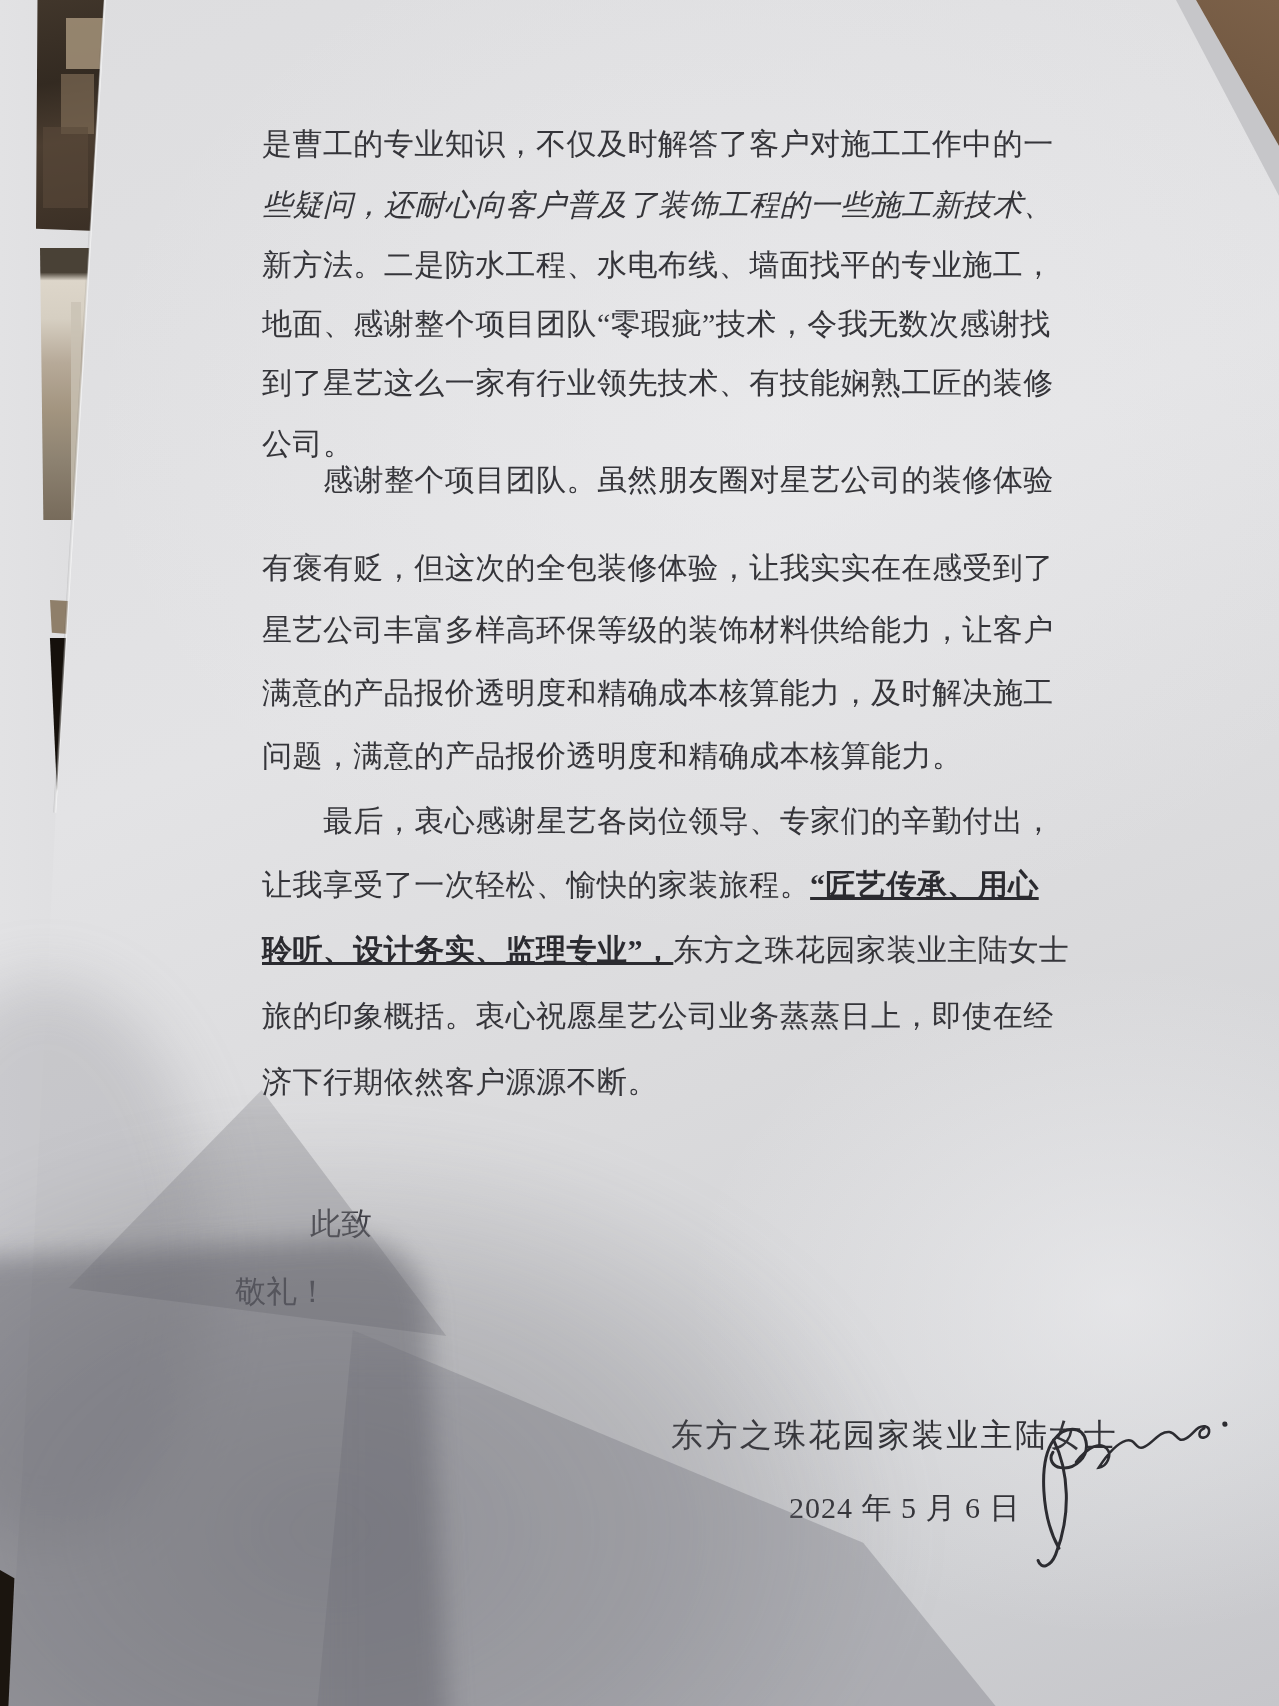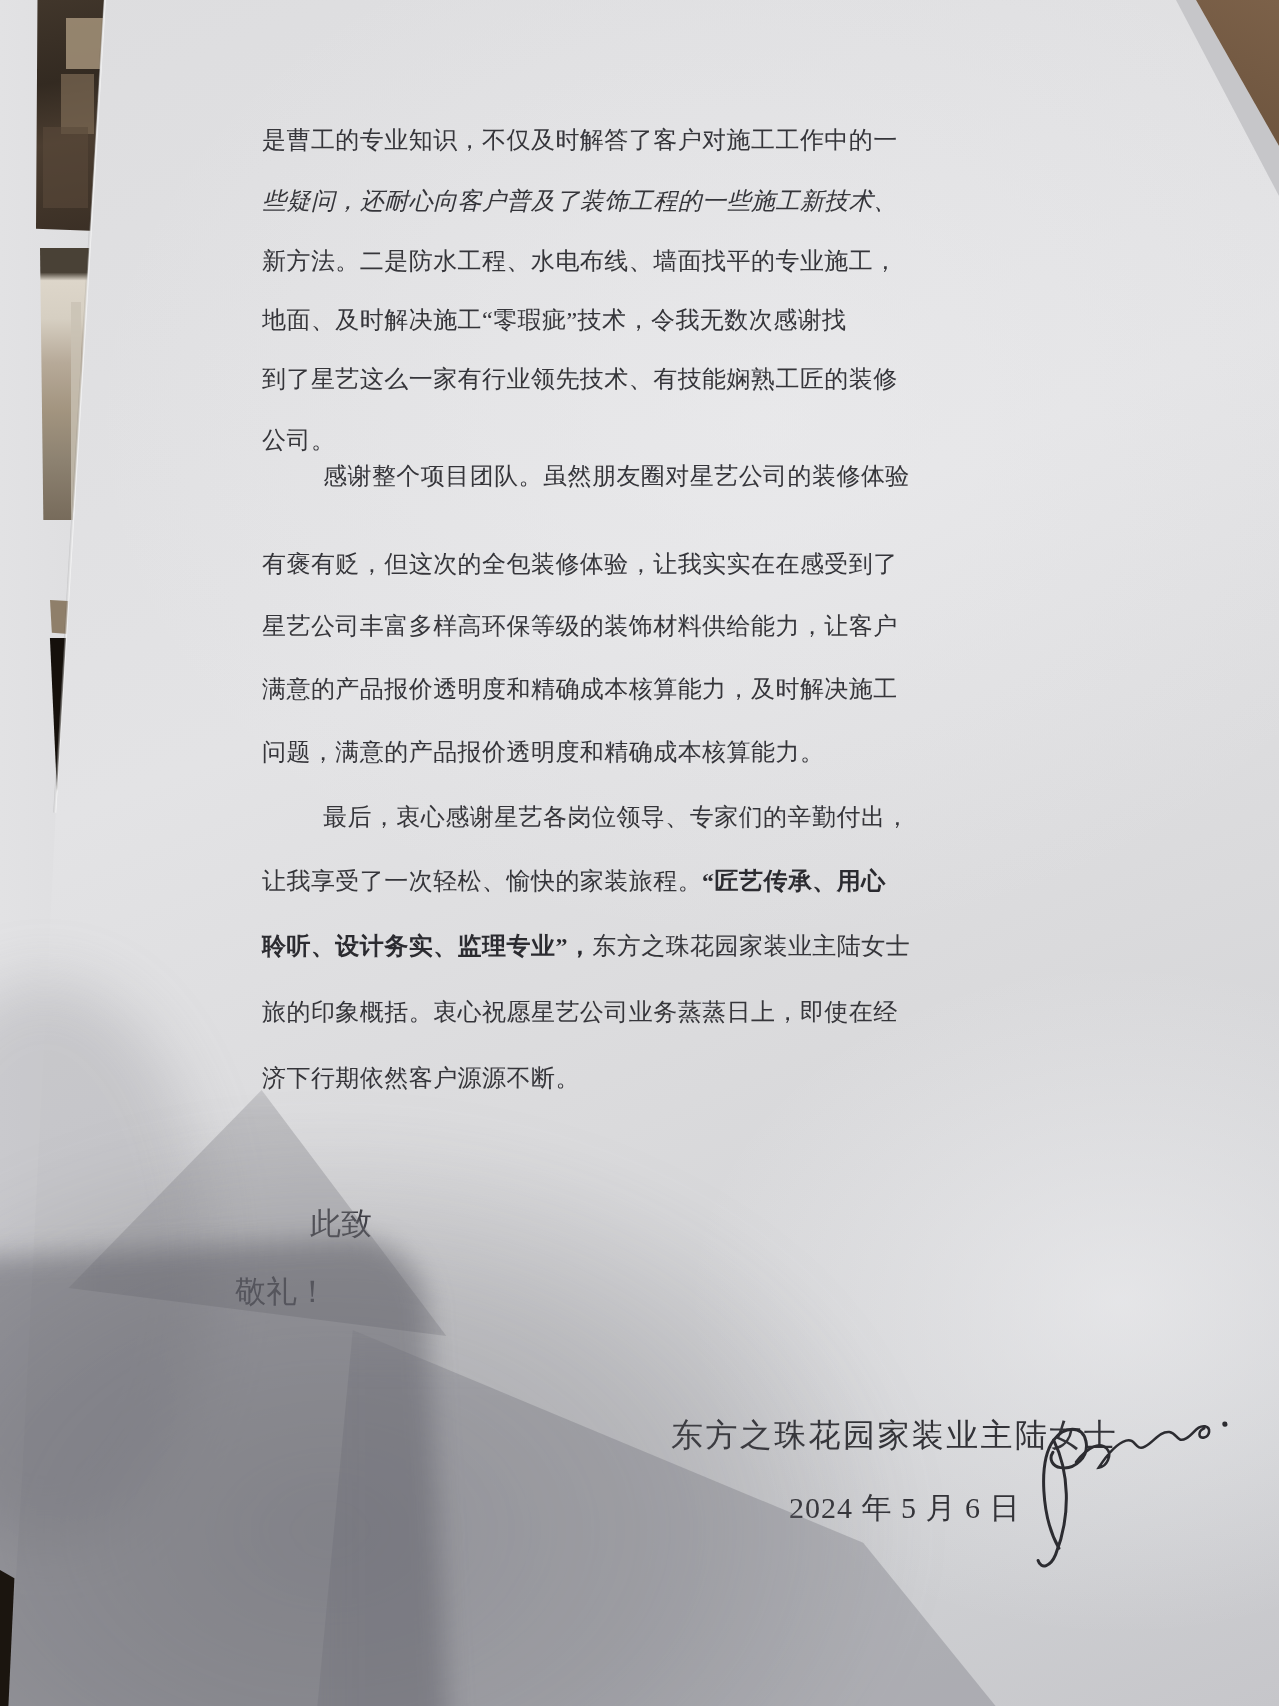--- a/index.html
+++ b/index.html
@@ -35,22 +35,22 @@
     clip-path:polygon(104px 0,1184px 0,1279px 167px,1279px 1706px,8px 1706px,22px 1478px,56px 808px);
     background:
       radial-gradient(620px 480px at 1120px 1300px, rgba(244,244,246,.55), rgba(244,244,246,0) 70%),
       radial-gradient(900px 700px at 760px 420px, rgba(238,238,240,.5), rgba(238,238,240,0) 75%),
       linear-gradient(158deg,#dddddf 0%,#e3e3e5 38%,#dadadc 62%,#cecfd2 88%,#c6c6ca 100%);
   }
   
   #edge-band{left:0;top:0;width:1279px;height:260px;clip-path:polygon(1176px 0,1196px 0,1279px 146px,1279px 196px);background:#c6c6c9;}
   #table-corner{left:0;top:0;width:1279px;height:240px;clip-path:polygon(1196px 0,1279px 0,1279px 146px);background:linear-gradient(205deg,#7c6149 0%,#59432f 45%,#2a1d12 100%);}
   
-  .line{position:absolute;white-space:nowrap;font-size:24px;letter-spacing:.45px;color:#35353a;}
-  .line b{font-weight:700;color:#2b2b30;}
+  .line{position:absolute;white-space:nowrap;font-size:30px;letter-spacing:.45px;color:#35353a;}
+  .line b{font-weight:700;color:#2b2b30;text-decoration:underline;}
   #salute-1{left:310px;top:1203px;font-size:31px;color:#3a3a40;}
   #salute-2{left:235px;top:1271px;font-size:31px;color:#3a3a40;}
   #signer-name{left:671px;top:1414px;font-size:32px;letter-spacing:2.4px;color:#333338;}
   #sign-date{left:789px;top:1488px;font-size:30px;letter-spacing:1px;color:#333338;}
   #signature{left:1020px;top:1412px;width:230px;height:170px;transform:rotate(-6deg);}
   #signature svg{width:100%;height:100%;}
   
   .shadow{pointer-events:none;}
   #shadow-hand{
     left:-260px;top:1120px;width:1180px;height:820px;border-radius:50%;
@@ -97,21 +97,21 @@
 
   <div class="abs" id="letter-paper"></div>
   <div class="abs" id="sheet-edge"></div>
   <div class="abs" id="edge-band"></div>
   <div class="abs" id="table-corner"></div>
 
   <div id="text-layer">
       <div class="line" style="top: 124px; left: 262px;"><span>是曹工的专业知识，不仅及时解答了客户对施工工作中的一</span></div>
       <div class="line" style="top: 185px; left: 262px; font-style: italic;"><span>些疑问，还耐心向客户普及了装饰工程的一些施工新技术、</span></div>
       <div class="line" style="top: 245px; left: 262px; text-align: center;"><span>新方法。二是防水工程、水电布线、墙面找平的专业施工，</span></div>
-      <div class="line" style="top: 304px; left: 262px;"><span>地面、及时解决施工“零瑕疵”技术，令我无数次感谢找</span></div>
+      <div class="line" style="top: 304px; left: 262px;"><span>地面、感谢整个项目团队“零瑕疵”技术，令我无数次感谢找</span></div>
       <div class="line" style="top: 363px; left: 262px;"><span>到了星艺这么一家有行业领先技术、有技能娴熟工匠的装修</span></div>
       <div class="line" style="top: 424px; left: 262px;"><span>公司。</span></div>
       <div class="line" style="top: 460px; left: 323px;"><span>感谢整个项目团队。虽然朋友圈对星艺公司的装修体验</span></div>
       <div class="line" style="top: 548px; left: 262px;"><span>有褒有贬，但这次的全包装修体验，让我实实在在感受到了</span></div>
       <div class="line" style="top: 610px; left: 262px;"><span>星艺公司丰富多样高环保等级的装饰材料供给能力，让客户</span></div>
       <div class="line" style="top: 673px; left: 262px;"><span>满意的产品报价透明度和精确成本核算能力，及时解决施工</span></div>
       <div class="line" style="top: 736px; left: 262px;"><span>问题，满意的产品报价透明度和精确成本核算能力。</span></div>
       <div class="line" style="top: 801px; left: 323px;"><span>最后，衷心感谢星艺各岗位领导、专家们的辛勤付出，</span></div>
       <div class="line" style="top: 865px; left: 262px;"><span>让我享受了一次轻松、愉快的家装旅程。</span><b>“匠艺传承、用心</b></div>
       <div class="line" style="top: 930px; left: 262px;"><b>聆听、设计务实、监理专业”，</b><span>东方之珠花园家装业主陆女士</span></div>

